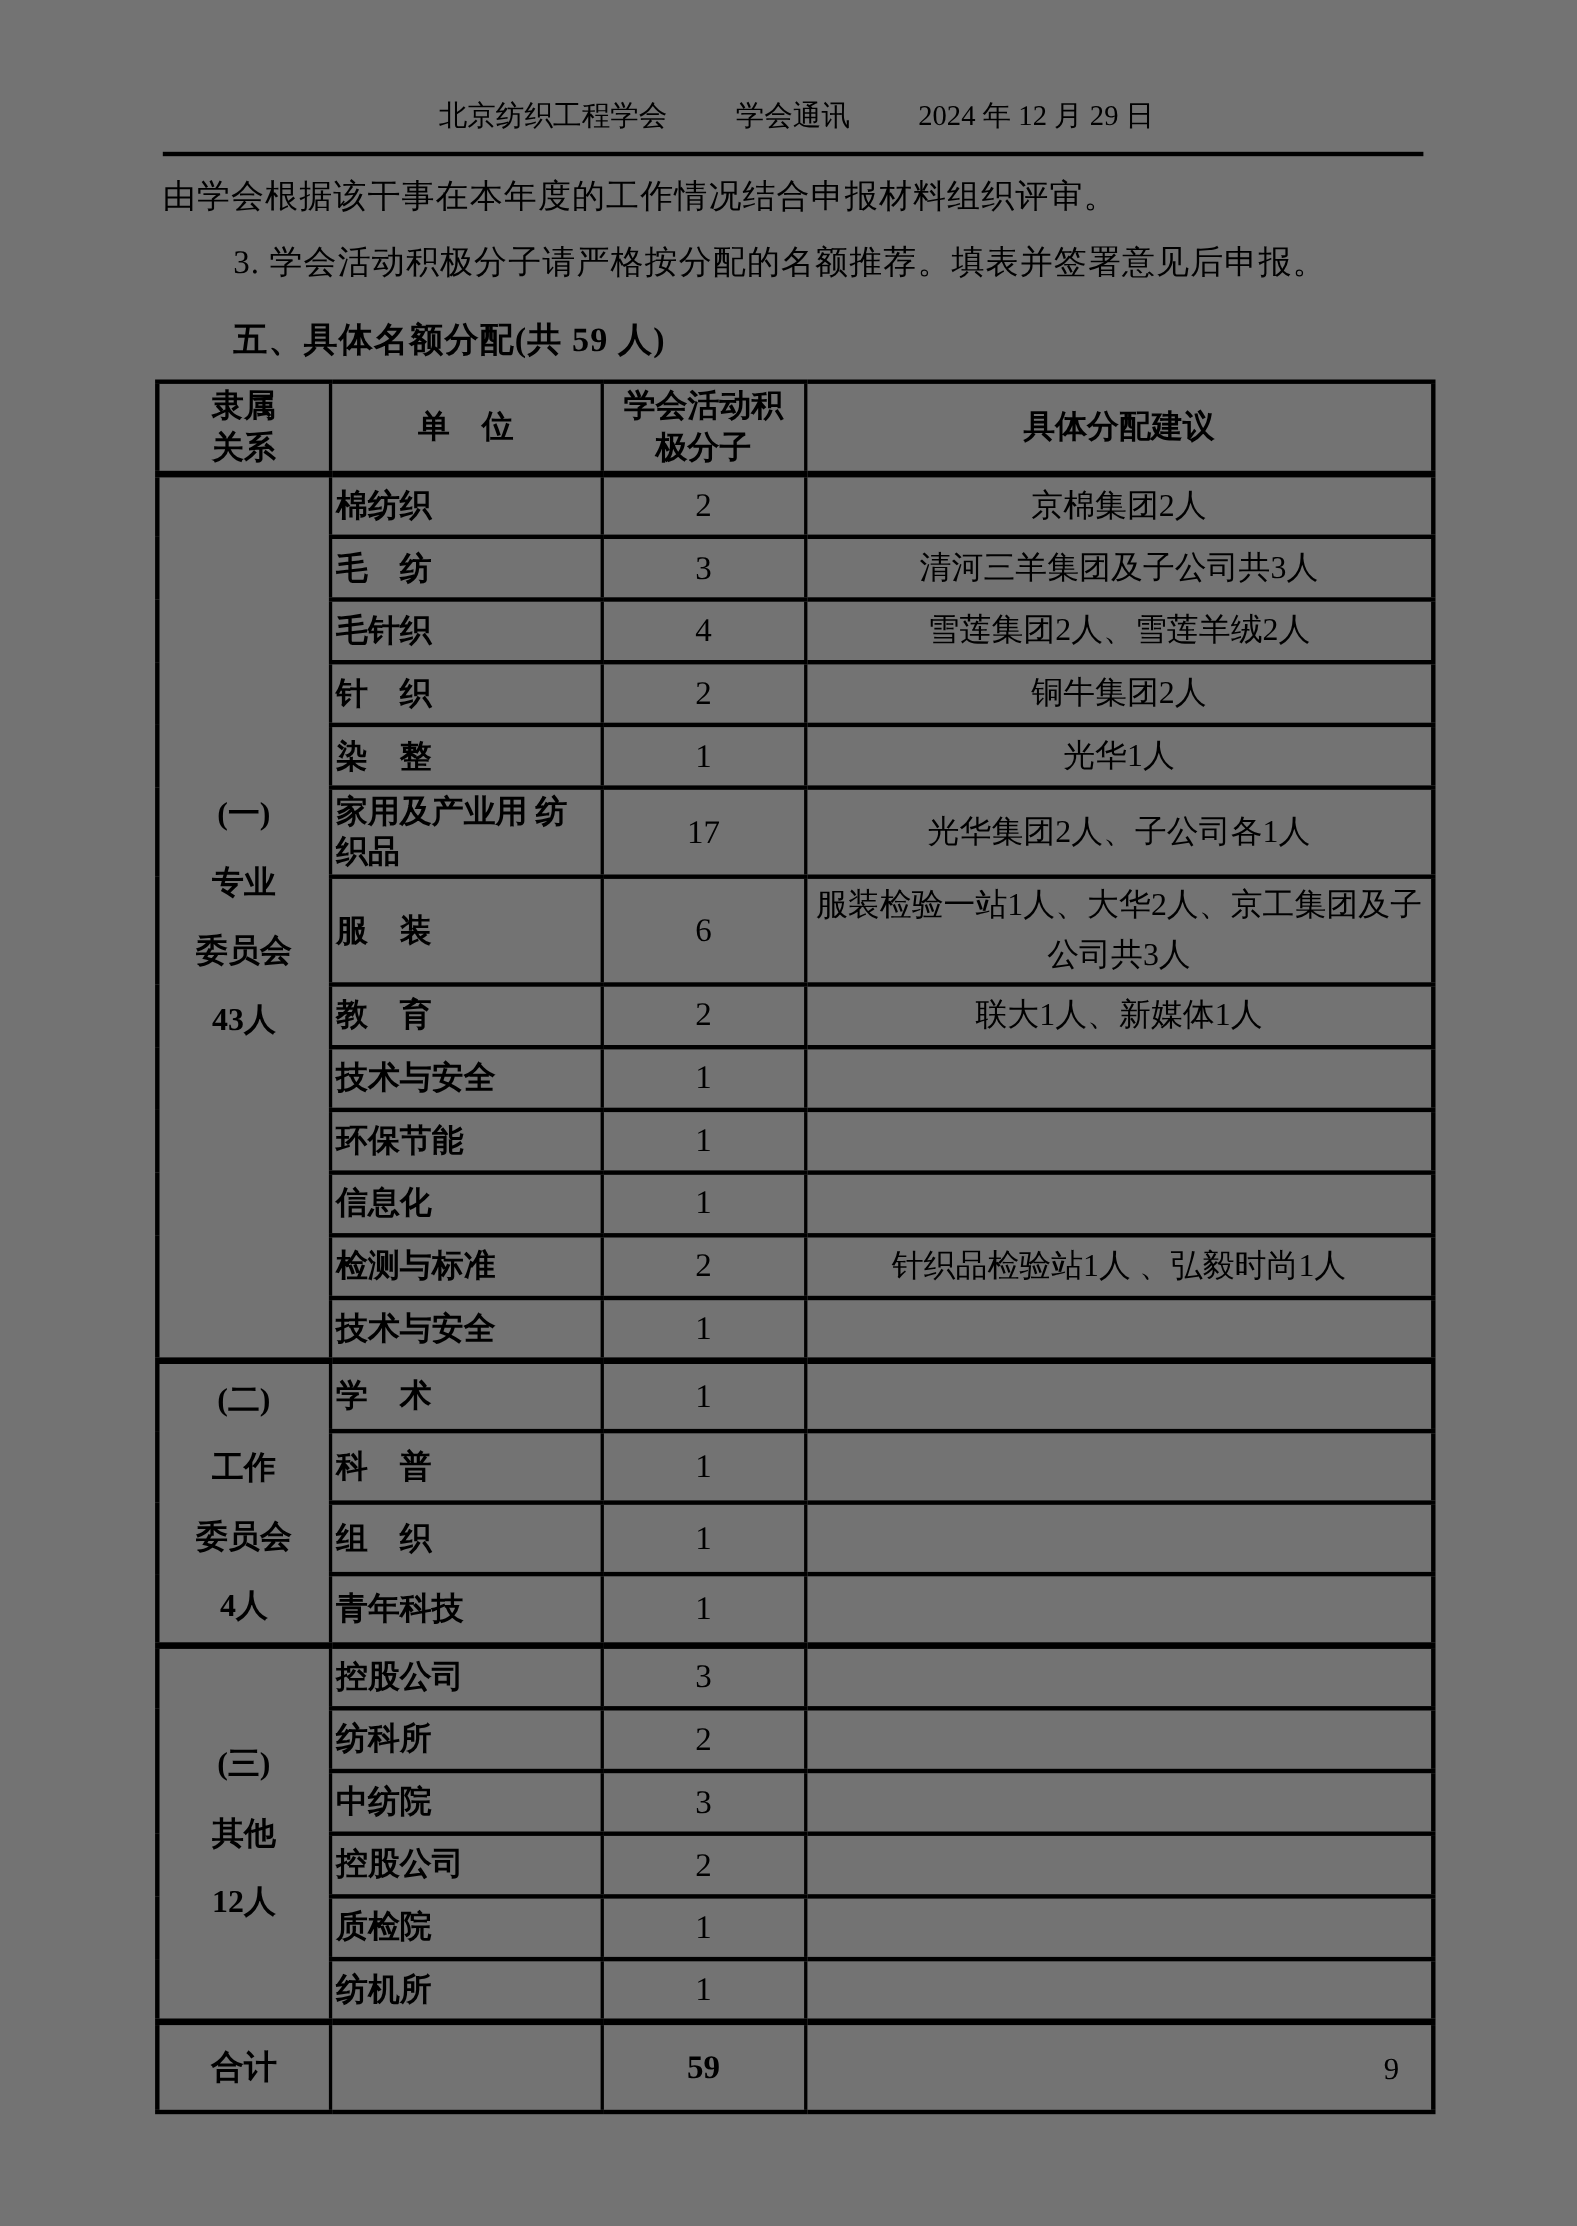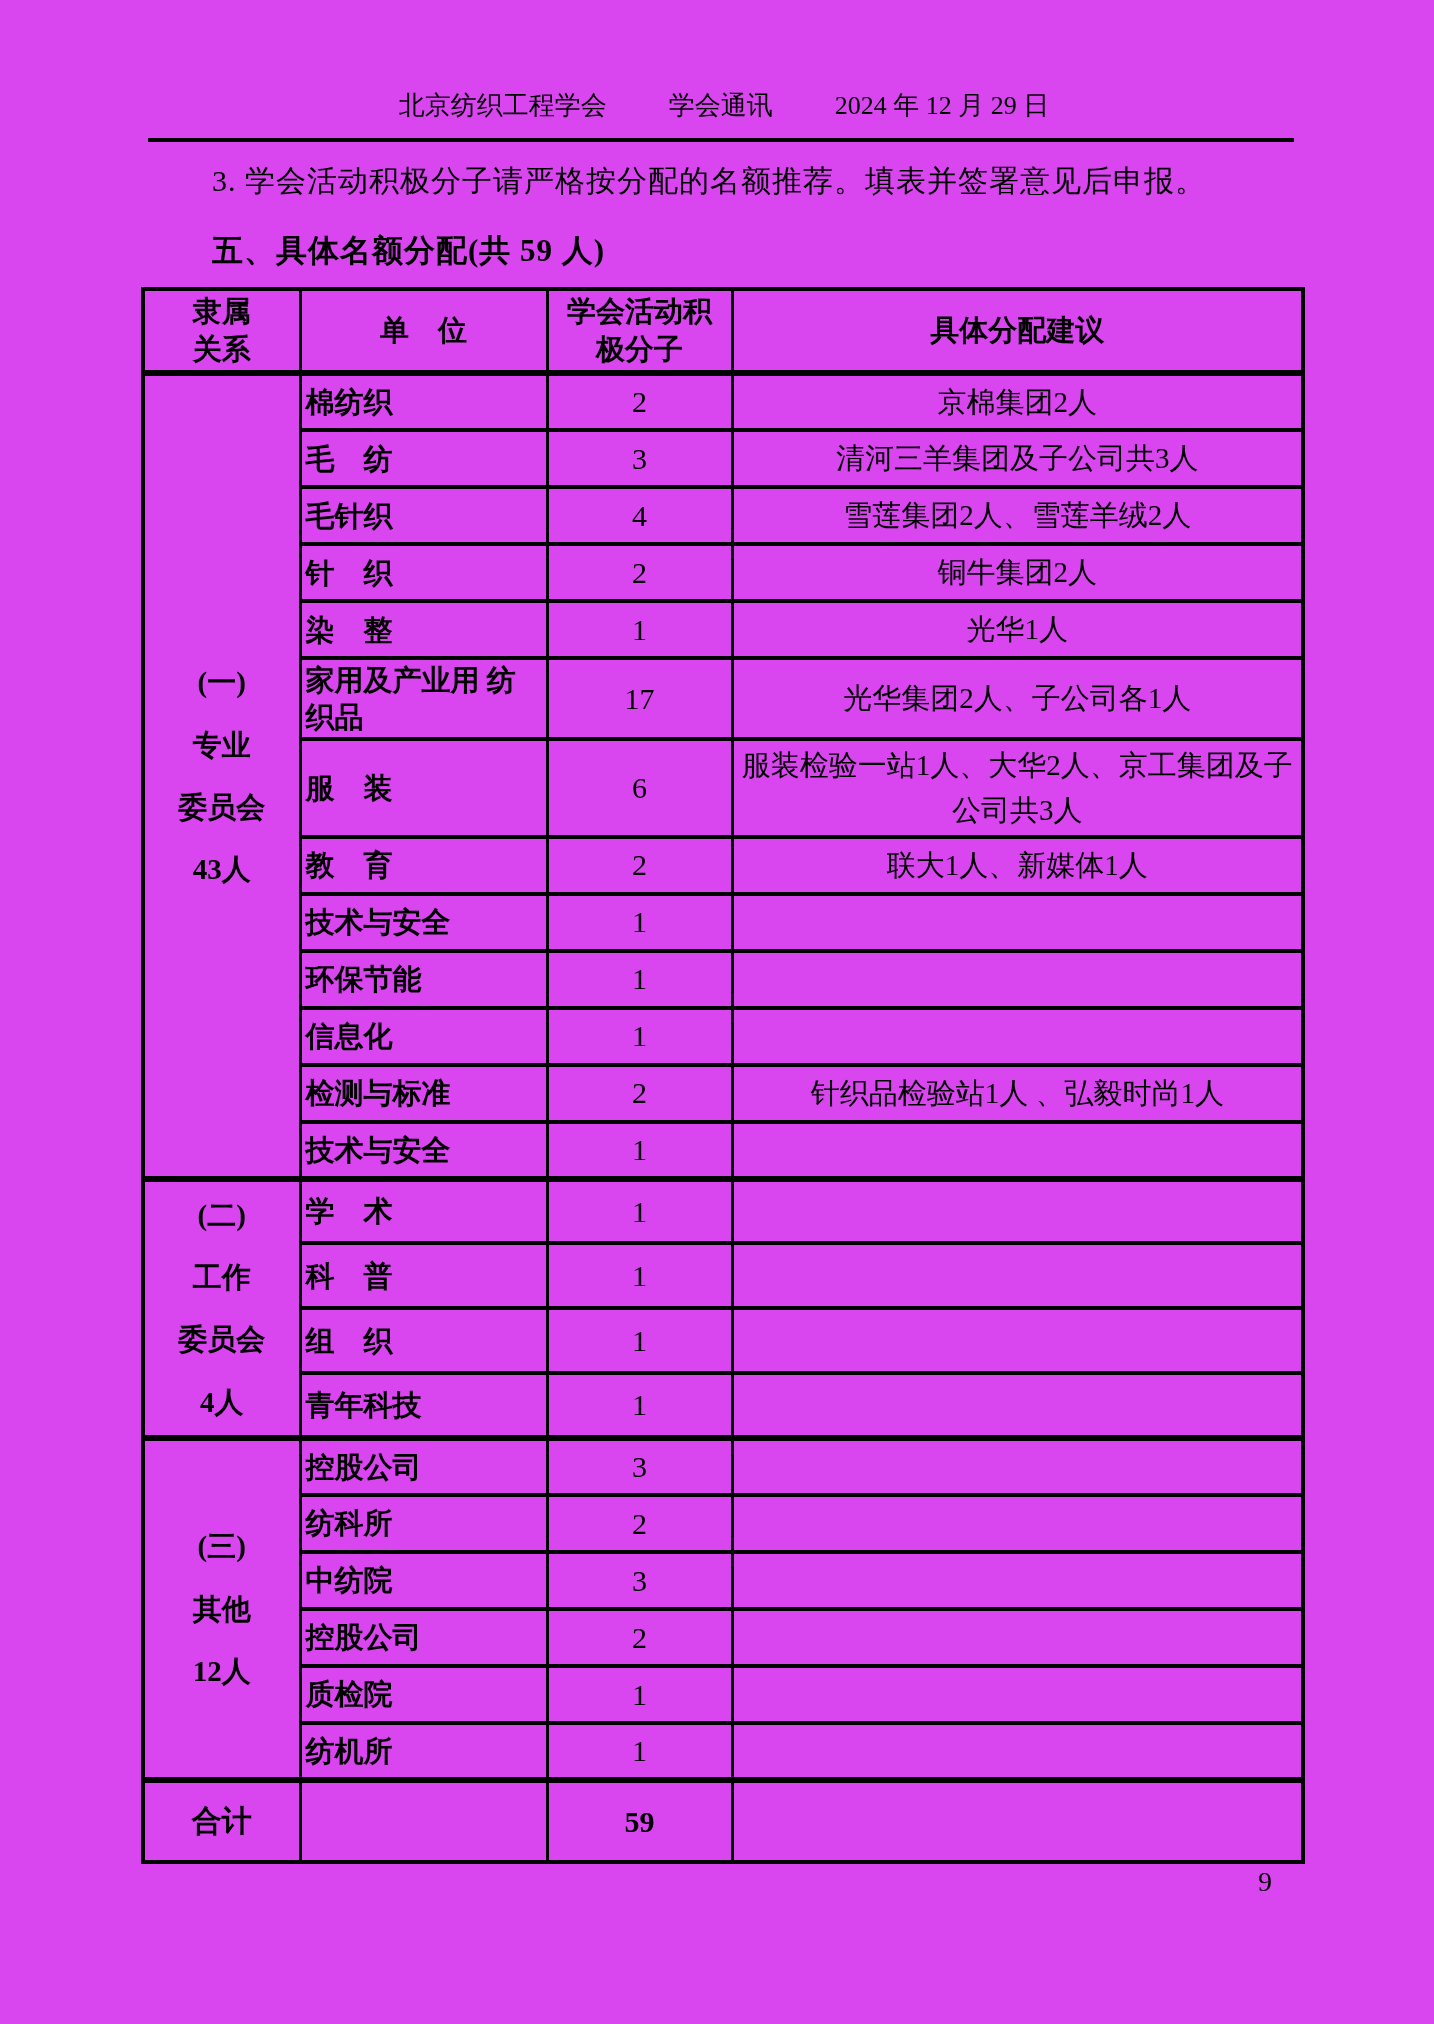--- a/index.html
+++ b/index.html
@@ -1,21 +1,21 @@
 <!DOCTYPE html>
 <html><head>
 <meta charset="utf-8">
 <style>
   html, body { margin: 0; padding: 0; background: #e8e8e8; }
   .page {
     position: relative;
     width: 1434px;
     height: 2024px;
     margin: 0 auto;
-    background: #d946ef;
+    background: #737373;
     color: #000000;
     font-family: "Liberation Serif", "DejaVu Serif", serif;
     box-sizing: border-box;
     padding: 88px 134px 0 148px;
     overflow: hidden;
   }
   .doc-header {
     display: flex;
     justify-content: center;
     align-items: baseline;
@@ -116,20 +116,21 @@
 
 <div class="page">
 
   <div class="doc-header">
     <span>北京纺织工程学会</span>
     <span>学会通讯</span>
     <span>2024 年 12 月 29 日</span>
   </div>
   <div class="header-rule"></div>
 
+  <p class="para p1">由学会根据该干事在本年度的工作情况结合申报材料组织评审。</p>
   <p class="para p2">3. 学会活动积极分子请严格按分配的名额推荐。填表并签署意见后申报。</p>
 
   <h3 class="section-title">五、具体名额分配(共 59 人)</h3>
 
   <table class="alloc">
     <colgroup>
       <col style="width:157px">
         <col style="width:247px">
         <col style="width:185px">
         <col style="width:571px">

